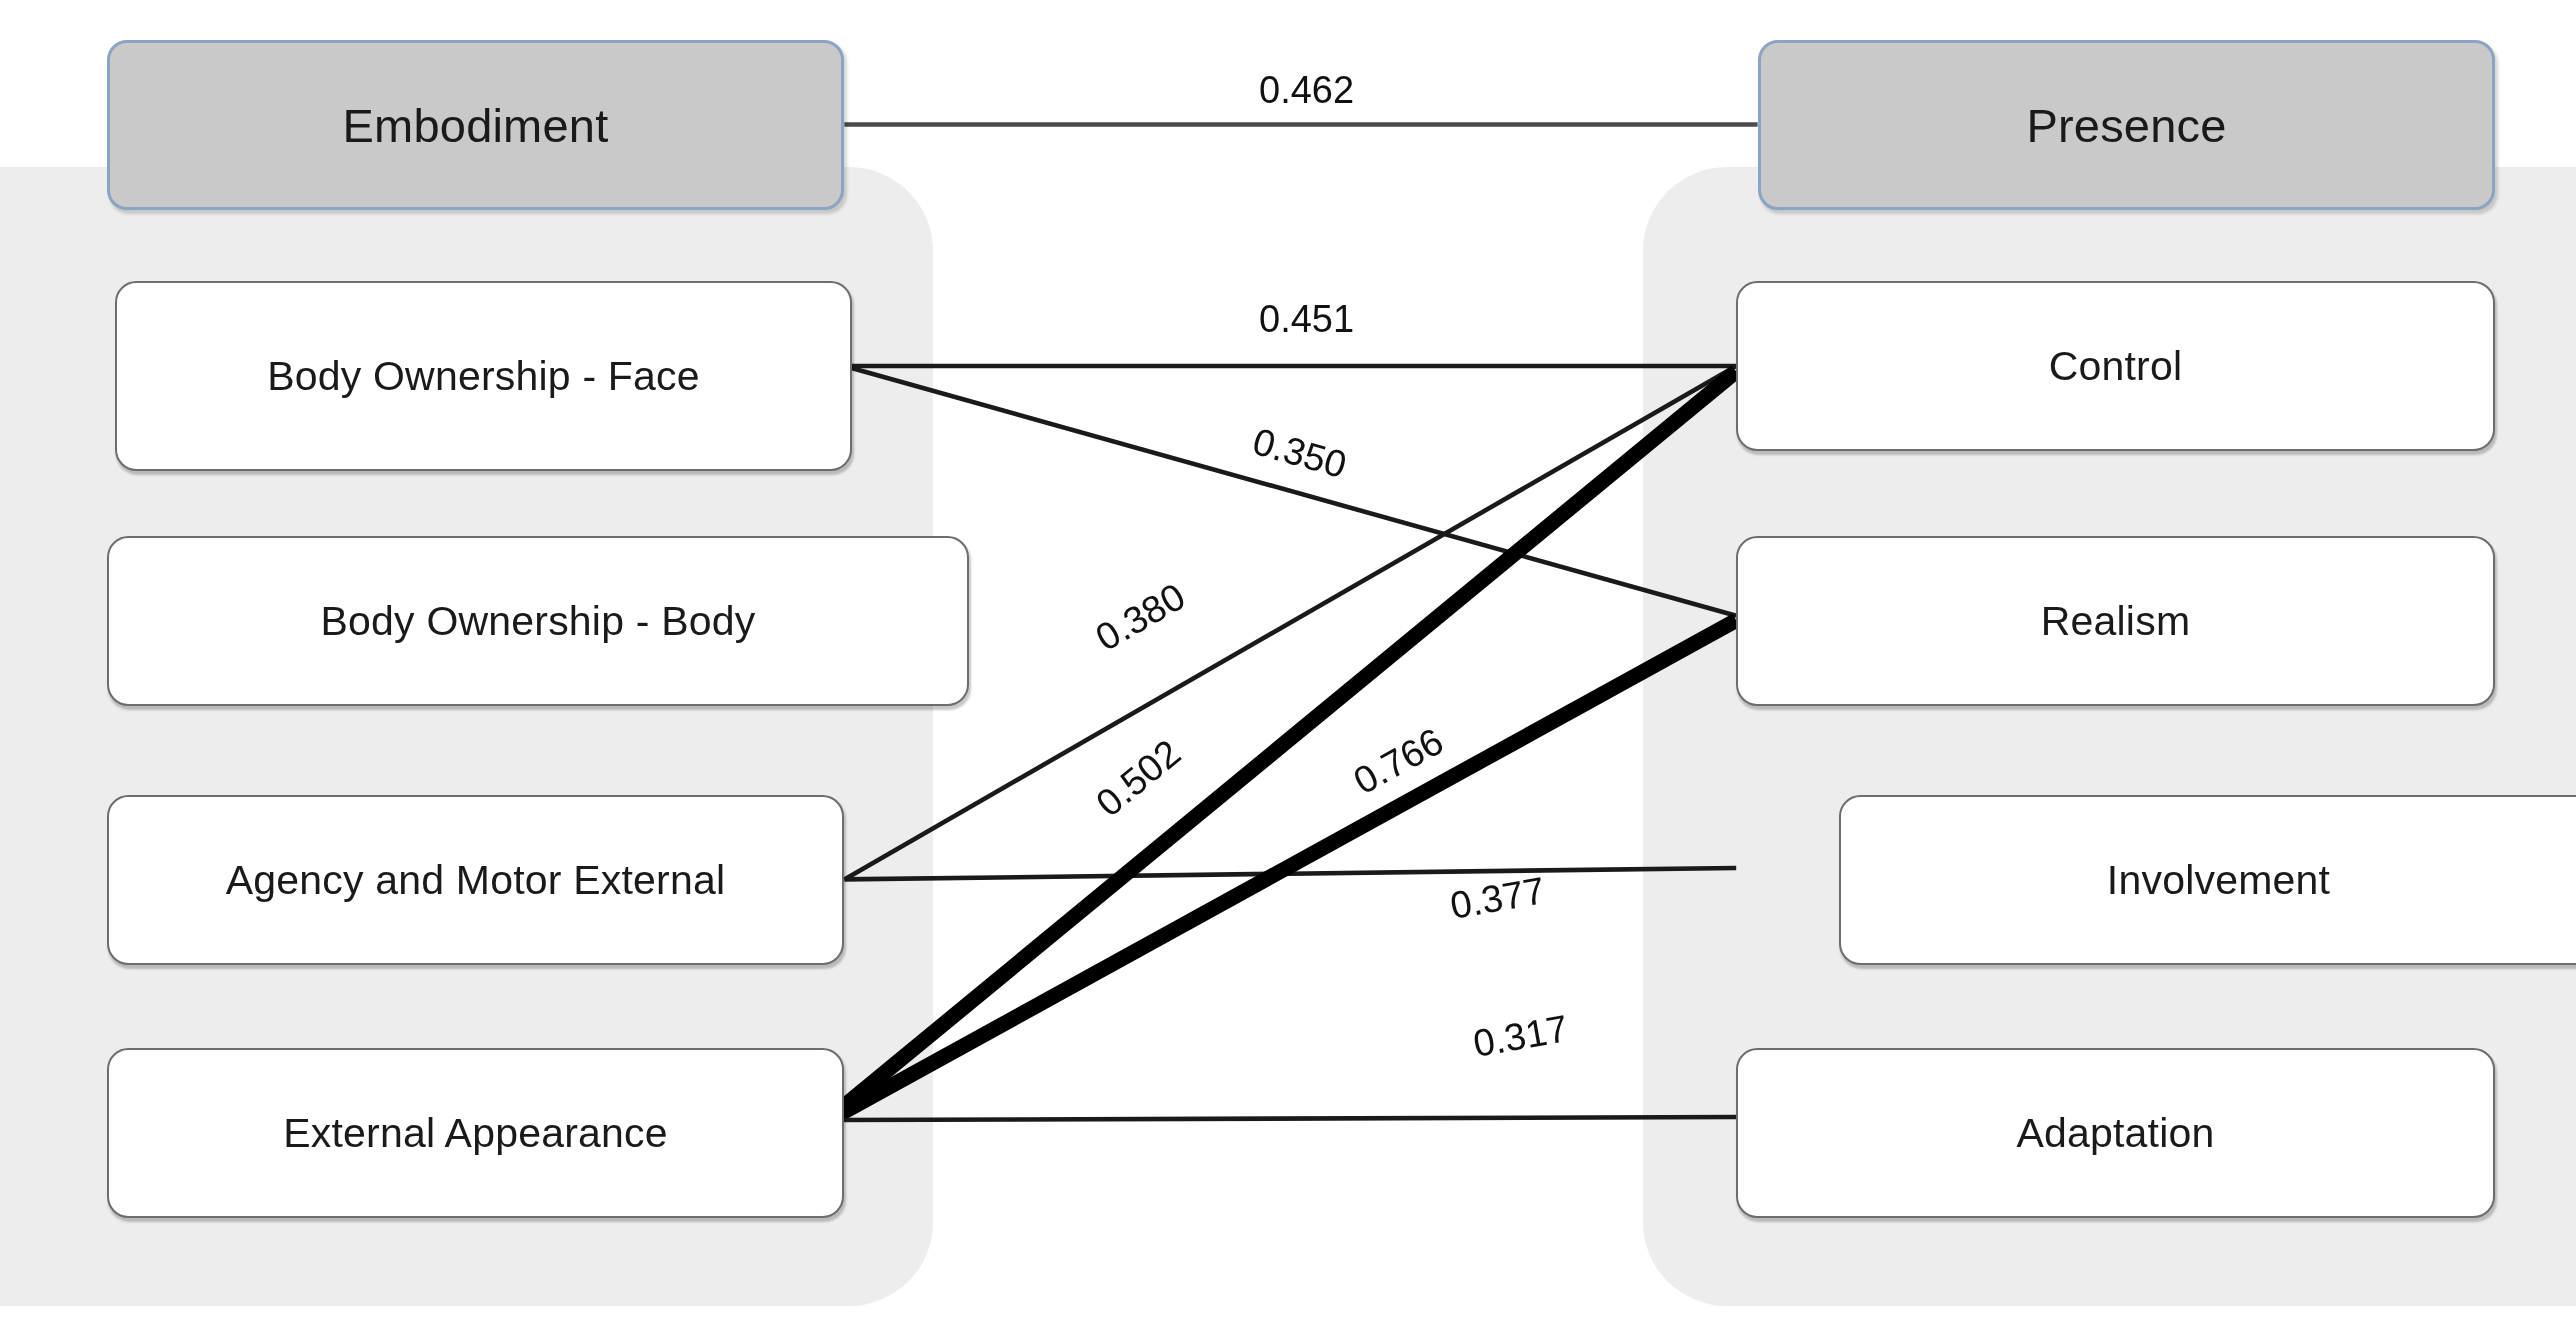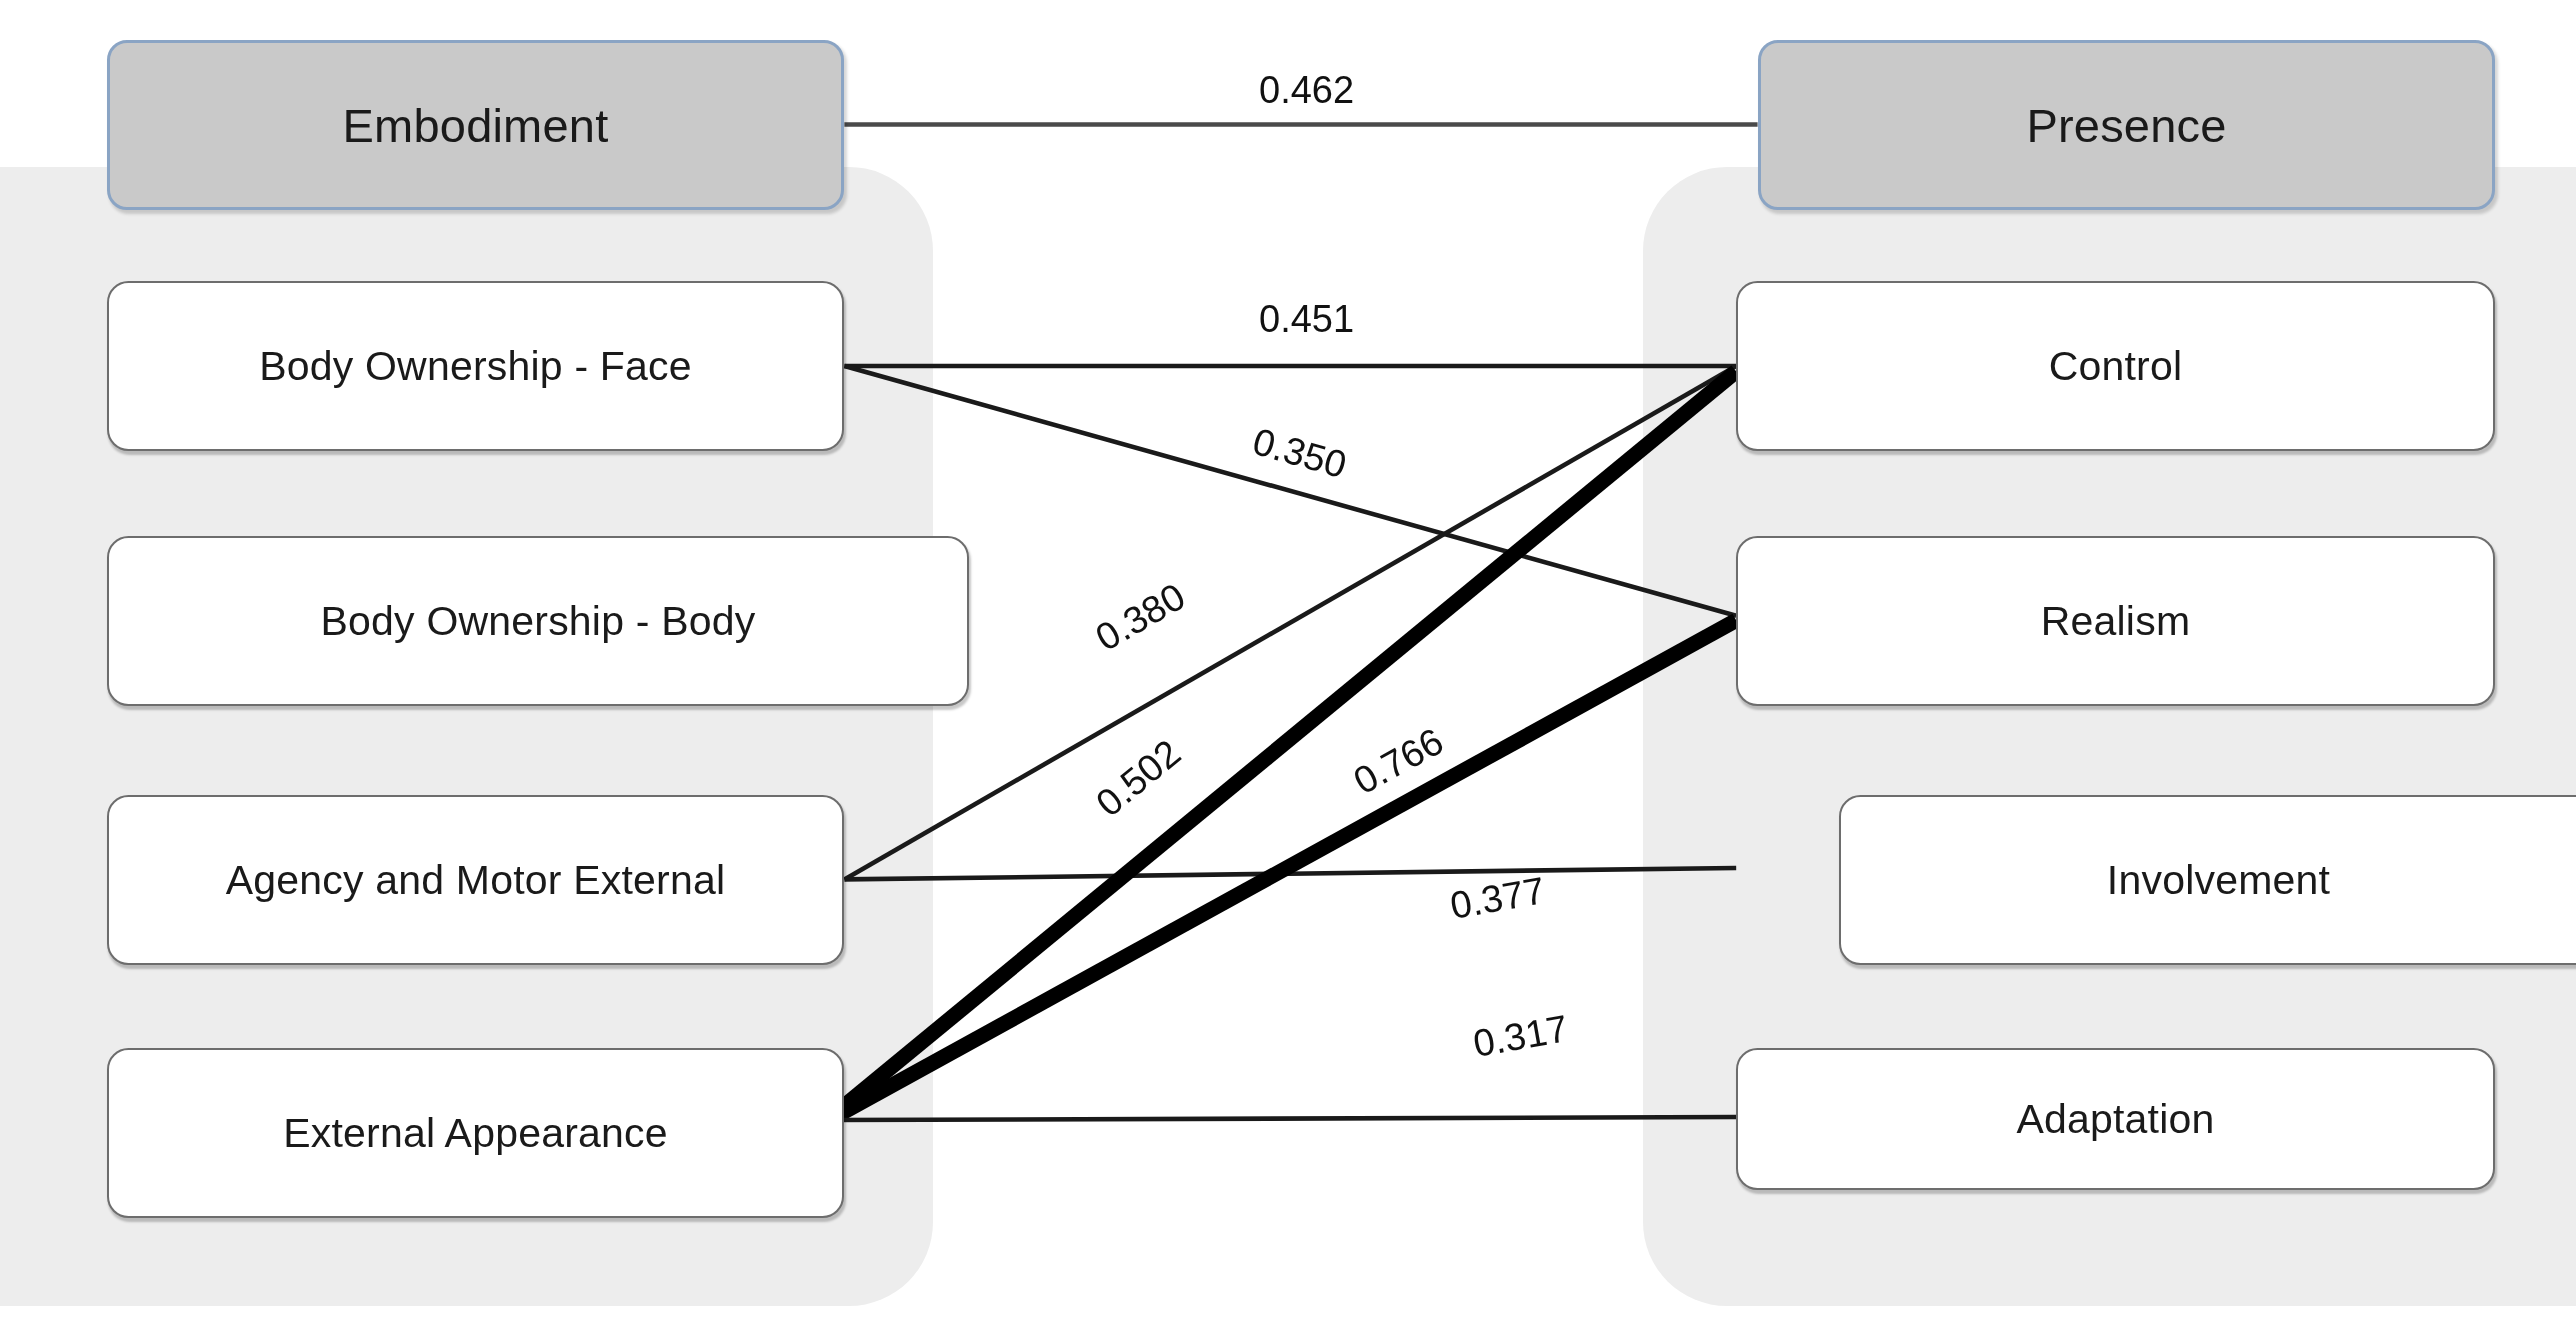--- a/index.html
+++ b/index.html
@@ -41,31 +41,31 @@
     background:#c9c9c9;
     border:3.1px solid #8aa4c4;
     border-radius:20px;
     font-size:47px;
     box-shadow:2.3px 3.8px 3.1px rgba(0,0,0,0.16);
   }
   .node-label{pointer-events:none;}
 
   
   #node-embodiment     {left:107px; top:40px;   width:737px; height:170px;}
-  #node-bo-face        {left:107px; top:281px;  width:737px; height:170px;}
+  #node-bo-face        {left:115px; top:281px;  width:737px; height:190px;}
   #node-bo-body        {left:107px; top:536px;  width:862px; height:170px;}
   #node-agency         {left:107px; top:795px; width:737px; height:170px;}
   #node-external       {left:107px; top:1048px; width:737px; height:170px;}
 
   
   #node-presence       {left:1758px; top:40px;   width:737px; height:170px;}
   #node-control        {left:1736px; top:281px;  width:759px; height:170px;}
   #node-realism        {left:1736px; top:536px;  width:759px; height:170px;}
   #node-involvement    {left:1839px; top:795px; width:759px; height:170px;}
-  #node-adaptation     {left:1736px; top:1048px; width:759px; height:142px;}
+  #node-adaptation     {left:1736px; top:1048px; width:759px; height:170px;}
 
   
   .edge-label{
     position:absolute;
     font-size:38px;
     color:#111111;
     white-space:nowrap;
     transform-origin:50% 50%;
     pointer-events:none;
   }

